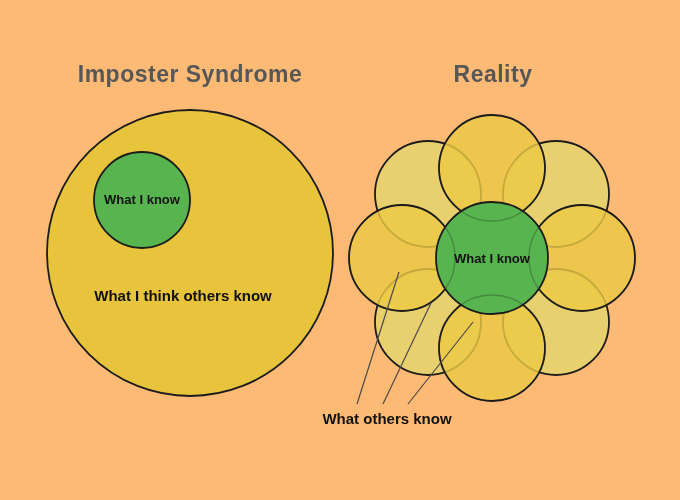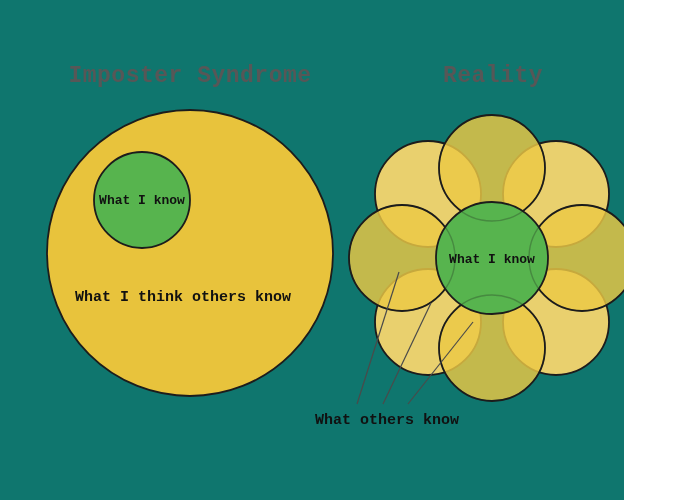--- a/index.html
+++ b/index.html
@@ -1,26 +1,26 @@
 <!DOCTYPE html>
 <html><head>
 <meta charset="utf-8">
 <style>
   html, body {
     margin: 0;
     padding: 0;
     background: #ffffff;
   }
   #canvas {
-    width: 624px;
+    width: 680px;
     height: 500px;
     position: relative;
-    background: #0f766e;
+    background: #fdba74;
     overflow: hidden;
-    font-family: Liberation Mono, monospace;
+    font-family: Liberation Sans, sans-serif;
   }
   svg { display: block; }
   .title {
     font-size: 23px;
     font-weight: bold;
     letter-spacing: 0.5px;
   }
   .circle-label {
     font-size: 13px;
     font-weight: bold;

